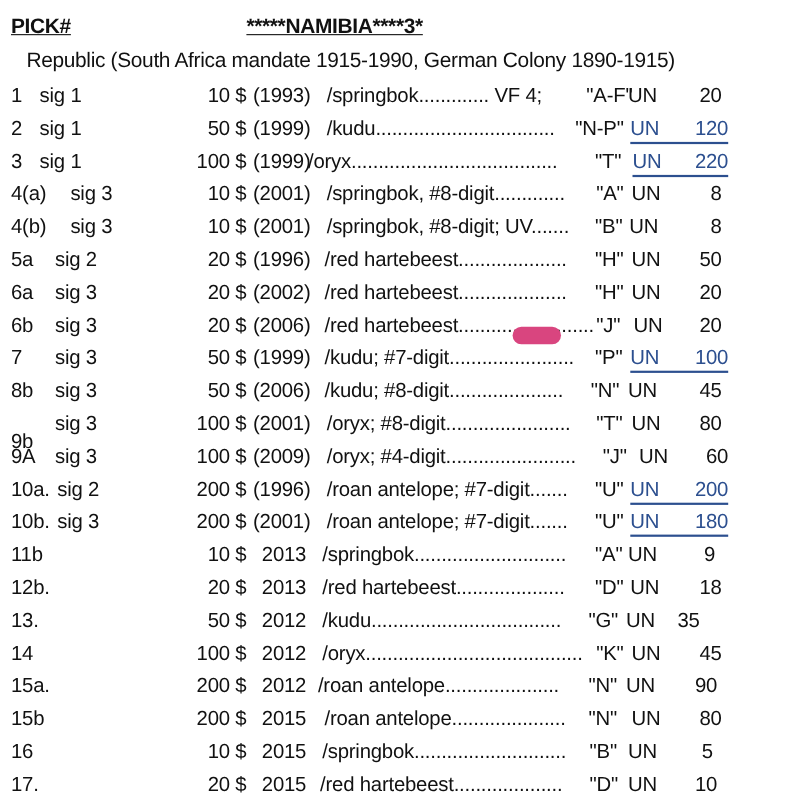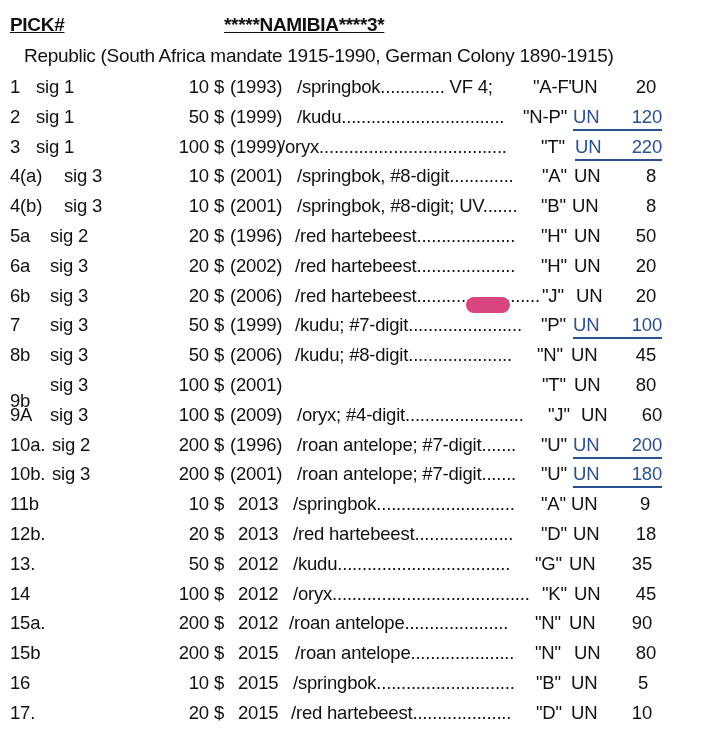--- a/index.html
+++ b/index.html
@@ -138,20 +138,21 @@
       <span class="c-desc" style="left: 295px;">/kudu; #8-digit.....................</span>
       <span class="c-pre" style="left: 537px;">"N"</span>
       <span class="c-grade" style="left: 571px;">UN</span>
       <span class="c-price" style="right: 64px;">45</span>
     </div>
     <div class="row">
       <span class="c-pick" style="left: 10px; margin-top: 16px;">9b</span>
       <span class="c-sig" style="left: 50px;">sig 3</span>
       <span class="c-den" style="right: 496px; left: auto;">100 $</span>
       <span class="c-year" style="left: 230px;">(2001)</span>
+      <span class="c-desc" style="left: 297px;">/oryx; #8-digit.......................</span>
       <span class="c-pre" style="left: 542px;">"T"</span>
       <span class="c-grade" style="left: 574px;">UN</span>
       <span class="c-price" style="right: 64px;">80</span>
     </div>
     <div class="row">
       <span class="c-pick" style="left: 10px;">9A</span>
       <span class="c-sig" style="left: 50px;">sig 3</span>
       <span class="c-den" style="right: 496px; left: auto;">100 $</span>
       <span class="c-year" style="left: 230px;">(2009)</span>
       <span class="c-desc" style="left: 297px;">/oryx; #4-digit........................</span>
@@ -199,21 +200,21 @@
       <span class="c-grade" style="left: 573px;">UN</span>
       <span class="c-price" style="right: 64px; text-align: right;">18</span>
     </div>
     <div class="row">
       <span class="c-pick" style="left: 10px;">13.</span>
       <span class="c-den" style="right: 496px; left: auto;">50 $</span>
       <span class="c-year" style="left: 238px;">2012</span>
       <span class="c-desc" style="left: 293px;">/kudu...................................</span>
       <span class="c-pre" style="left: 535px;">"G"</span>
       <span class="c-grade" style="left: 569px;">UN</span>
-      <span class="c-price" style="right: 68px; margin-left: 29px;">35</span>
+      <span class="c-price" style="right: 84px; margin-left: 29px;">35</span>
     </div>
     <div class="row">
       <span class="c-pick" style="left: 10px;">14</span>
       <span class="c-den" style="right: 496px; left: auto;">100 $</span>
       <span class="c-year" style="left: 238px;">2012</span>
       <span class="c-desc" style="left: 293px;">/oryx........................................</span>
       <span class="c-pre" style="left: 542px;">"K"</span>
       <span class="c-grade" style="left: 574px;">UN</span>
       <span class="c-price" style="right: 64px;">45</span>
     </div>

